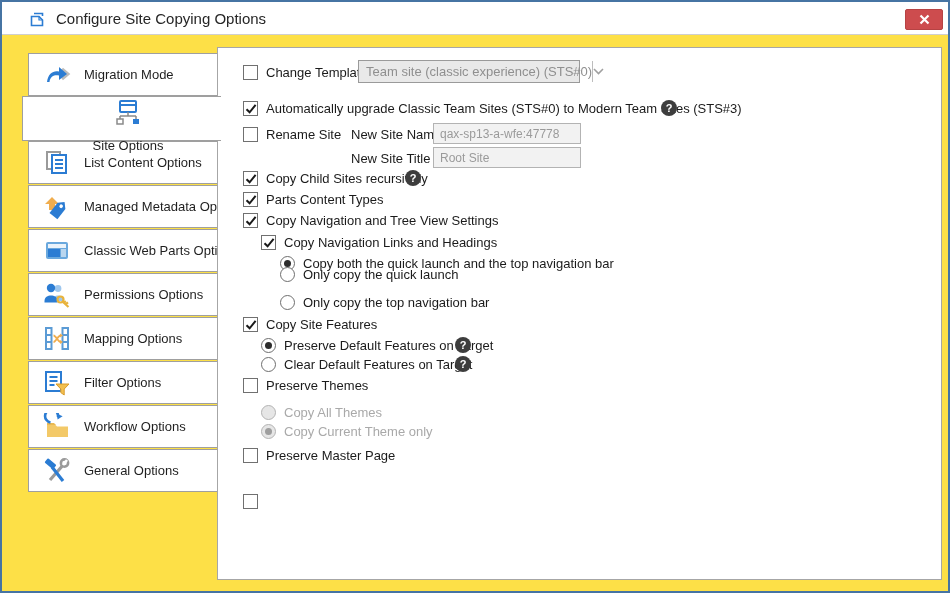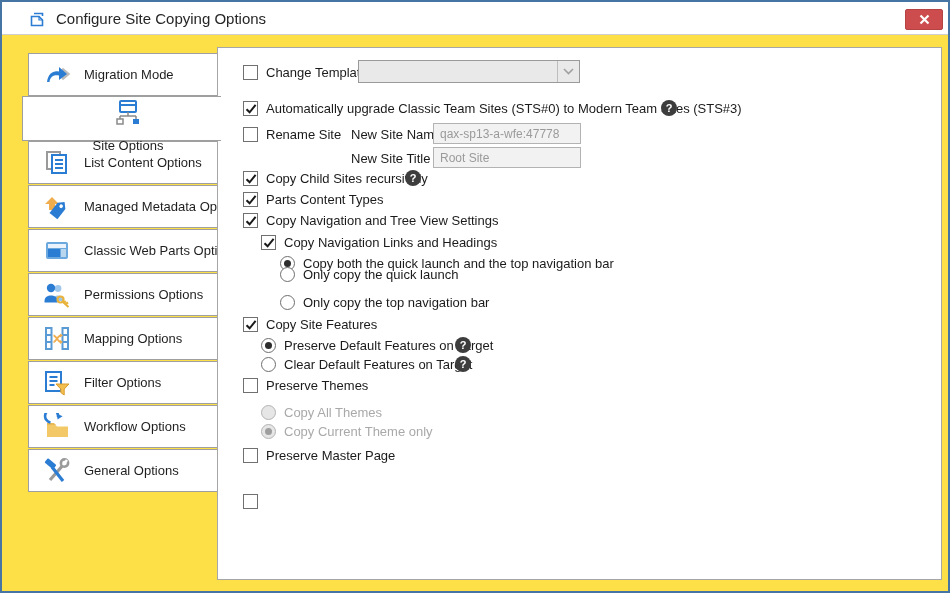--- a/index.html
+++ b/index.html
@@ -176,20 +176,21 @@
             </svg>
           </span>
           <span class="tab-label">General Options</span>
         </div>
       </div>
     <div id="panel" class="panel">
         <div class="row" style="top: 14px; padding-left: 25px;">
           <span class="cb"></span>
           <span class="lbl">Change Template</span>
           <div class="ddl">
+            <span>Team site (classic experience) (STS#0)</span>
             <span class="ddl-arrow">
               <svg width="11" height="7" viewBox="0 0 11 7">
                 <path d="M1 1 L5.5 5.5 L10 1" stroke="#a0a0a0" stroke-width="1.6" fill="none"></path>
               </svg>
             </span>
           </div>
         </div>
         <div class="row" style="top: 50px; padding-left: 25px;">
           <span class="cb">
             <svg width="12" height="12" viewBox="0 0 12 12">

